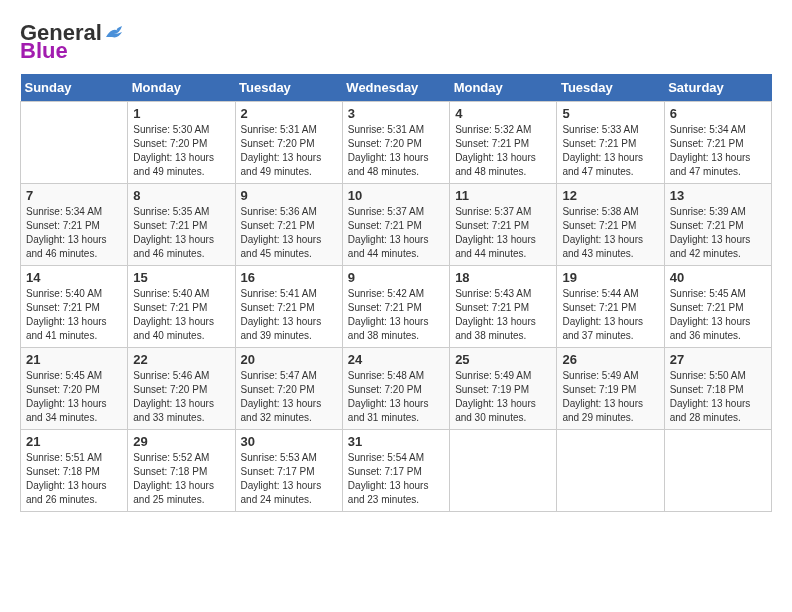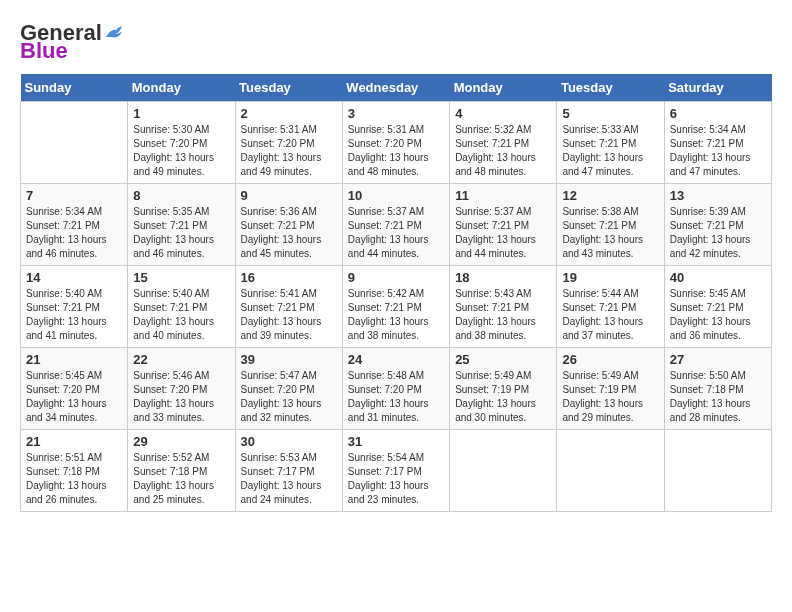--- a/index.html
+++ b/index.html
@@ -195,21 +195,21 @@
       <tr>
         <td>
           <span class="day-number">21</span>
           <div class="day-info">Sunrise: 5:45 AM<br>Sunset: 7:20 PM<br>Daylight: 13 hours<br>and 34 minutes.</div>
         </td>
         <td>
           <span class="day-number">22</span>
           <div class="day-info">Sunrise: 5:46 AM<br>Sunset: 7:20 PM<br>Daylight: 13 hours<br>and 33 minutes.</div>
         </td>
         <td>
-          <span class="day-number">39</span>
+          <span class="day-number">20</span>
           <div class="day-info">Sunrise: 5:47 AM<br>Sunset: 7:20 PM<br>Daylight: 13 hours<br>and 32 minutes.</div>
         </td>
         <td>
           <span class="day-number">24</span>
           <div class="day-info">Sunrise: 5:48 AM<br>Sunset: 7:20 PM<br>Daylight: 13 hours<br>and 31 minutes.</div>
         </td>
         <td>
           <span class="day-number">25</span>
           <div class="day-info">Sunrise: 5:49 AM<br>Sunset: 7:19 PM<br>Daylight: 13 hours<br>and 30 minutes.</div>
         </td>

